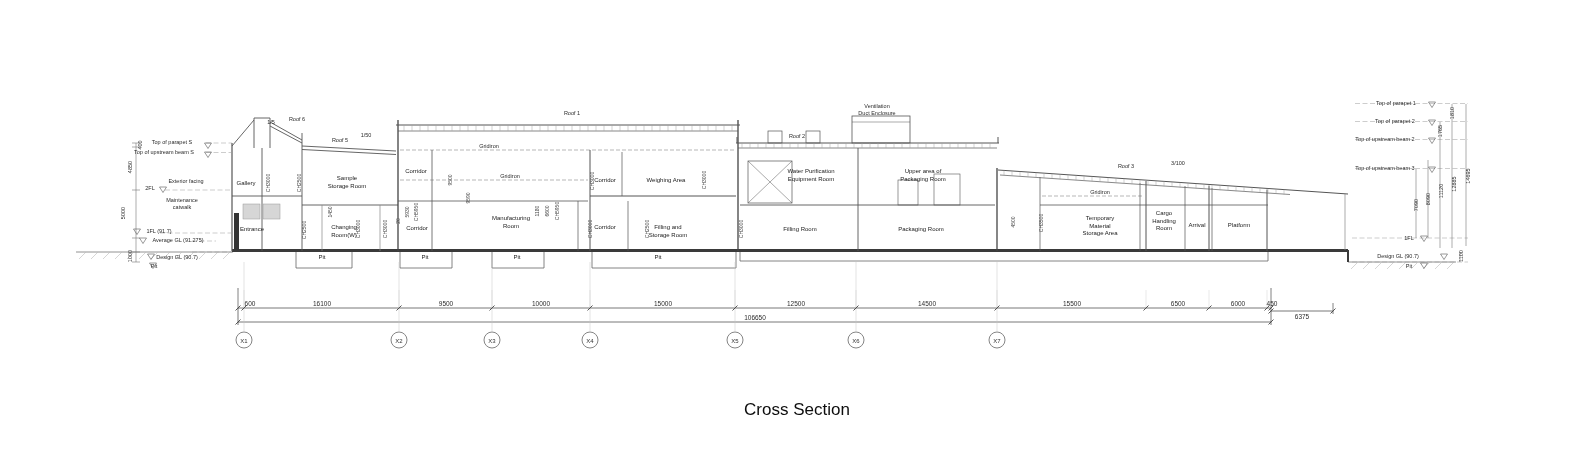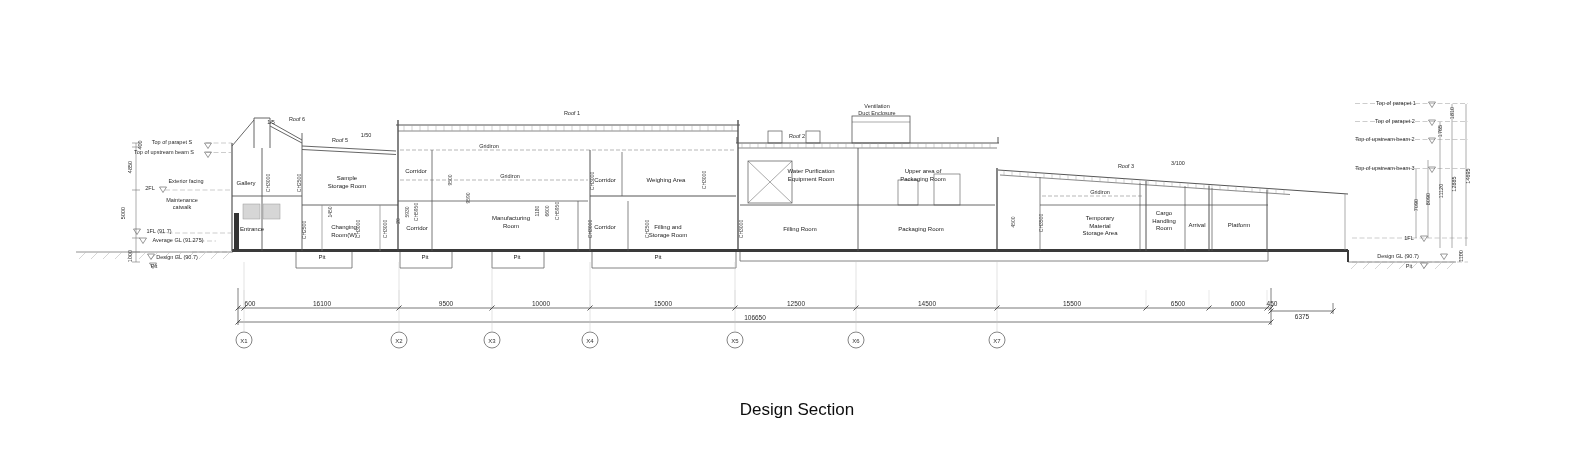--- a/index.html
+++ b/index.html
@@ -410,14 +410,14 @@
       <div class="lbl dim" style="left: 927px; top: 304px;">14500</div>
       <div class="lbl dim" style="left: 1072px; top: 304px;">15500</div>
       <div class="lbl dim" style="left: 1178px; top: 304px;">6500</div>
       <div class="lbl dim" style="left: 1238px; top: 304px;">6000</div>
       <div class="lbl dim" style="left: 1272px; top: 304px;">450</div>
     </div>
 
   <div class="lbl dim" style="left:755px;top:318px">106650</div>
   <div class="lbl dim" style="left:1302px;top:317px">6375</div>
 
-  <div class="title">Design Section</div>
+  <div class="title">Cross Section</div>
 </div>
 
 </body></html>

